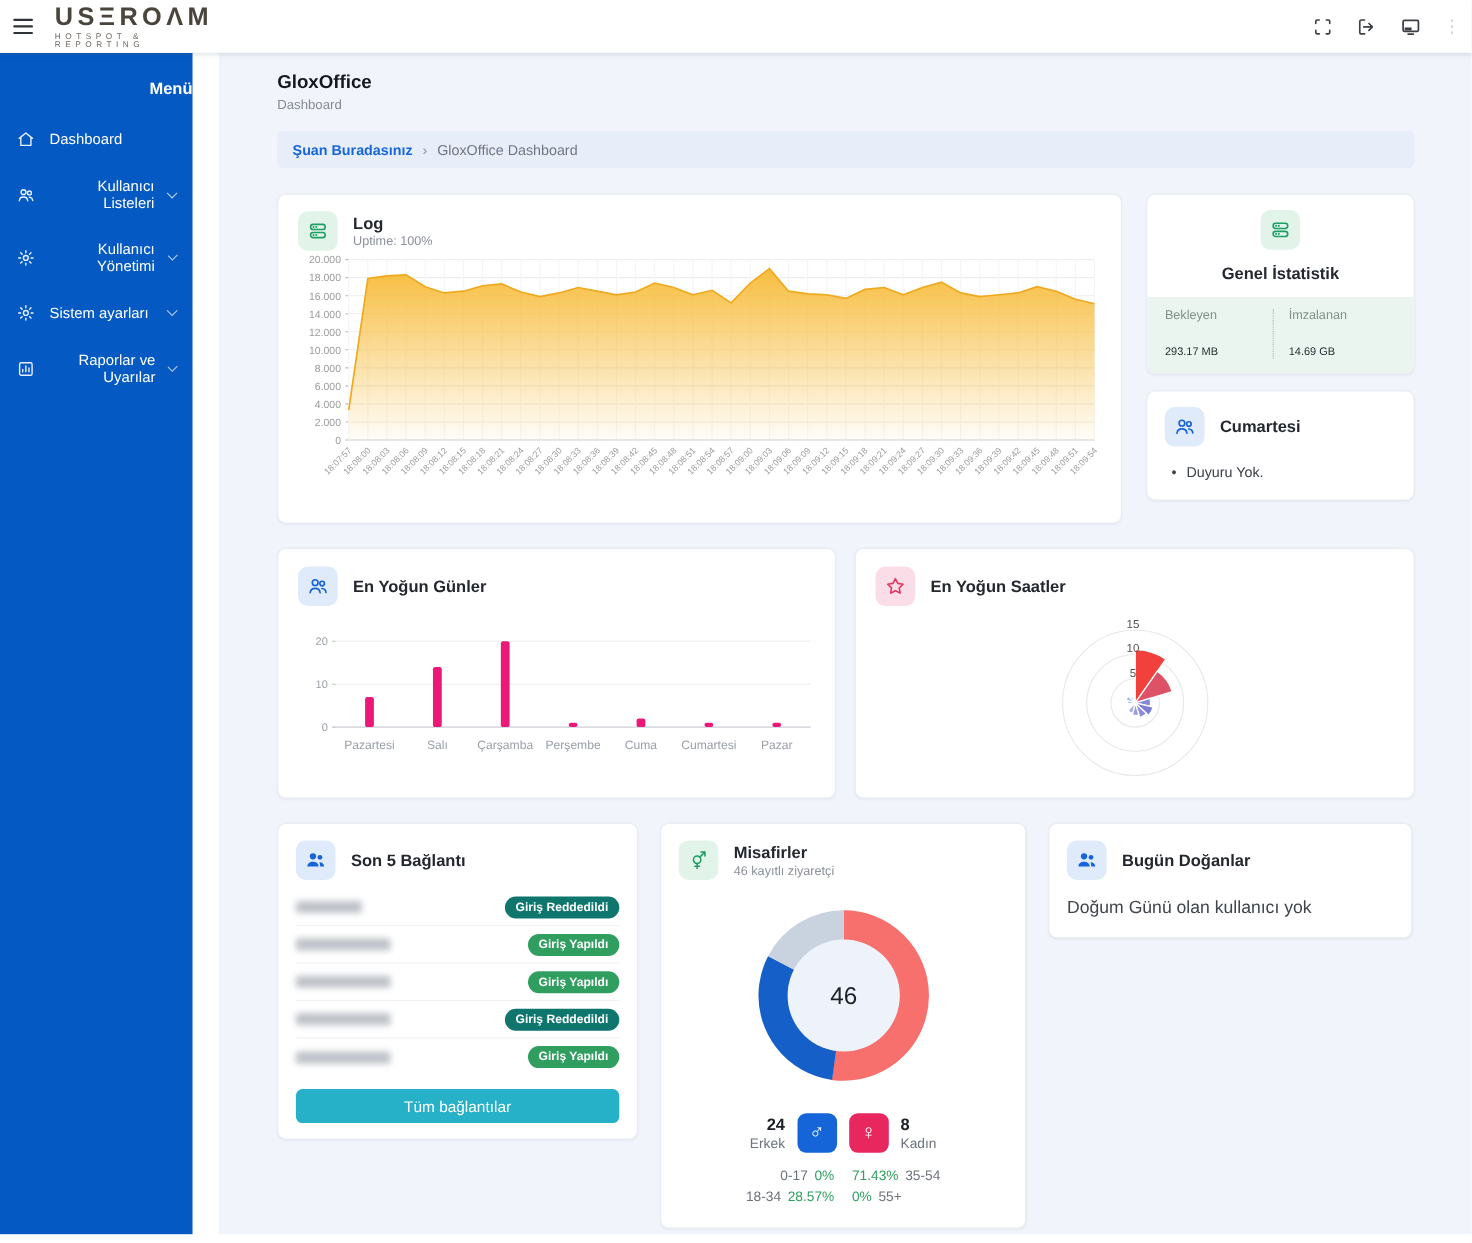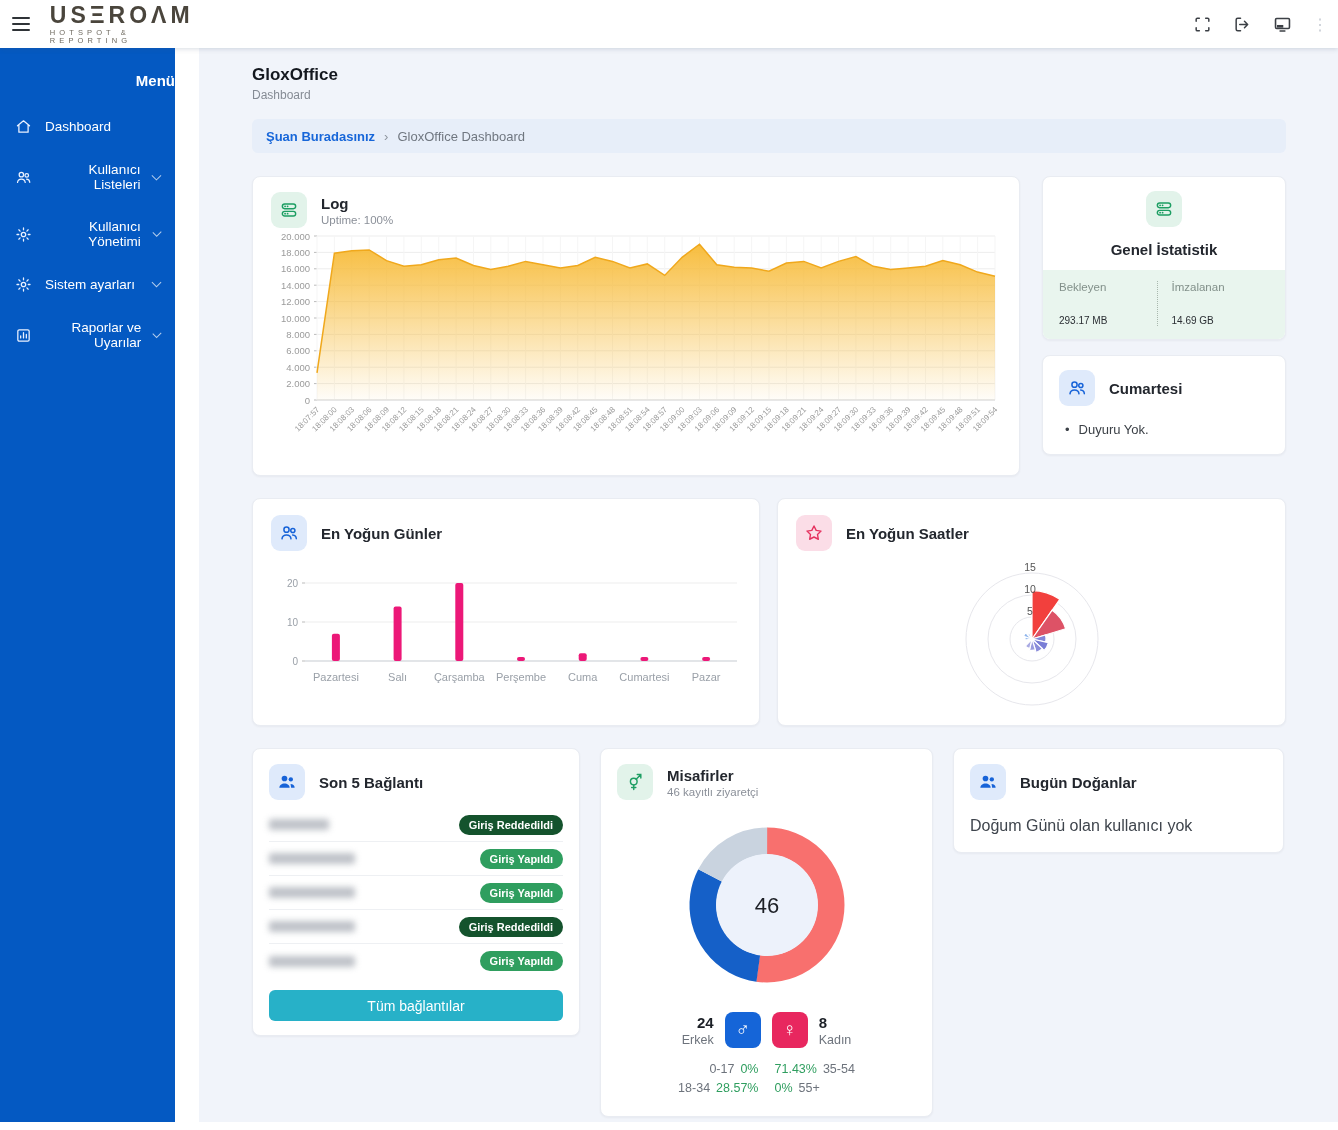--- a/index.html
+++ b/index.html
@@ -69,21 +69,21 @@
   .hours-card{ flex:1; height:228px; padding:16px 18px; }
   .polar-wrap{ display:flex; justify-content:center; margin-top:2px;}
   .row3{ margin-top:22px; display:flex; gap:20px; align-items:flex-start;}
   .conn-card{ width:328px; padding:15px 16px 14px 16px; }
   .conn-rows{ margin-top:8px; }
   .conn-row{ height:34px; display:flex; align-items:center; justify-content:space-between; border-bottom:1px solid #eef0f3;}
   .conn-row:last-child{ border-bottom:none; }
   .blur-name{ height:11px; width:86px; background:#a9aeb6; border-radius:2px; filter:blur(3px); opacity:.75;}
   .conn-row:first-child .blur-name{ width:60px; }
   .badge{ font-size:11px; font-weight:bold; color:#fff; padding:4px 10px; border-radius:11px; }
-  .badge-denied{ background:#14532d; }
+  .badge-denied{ background:#0f766e; }
   .badge-success{ background:#2f9e5f; }
   .conn-btn{ margin-top:12px; width:100%; height:31px; background:#27b1c8; border:none; border-radius:6px;
     color:#fff; font-size:14px; font-family:"Liberation Sans",sans-serif; cursor:pointer; }
   .guests-card{ width:333px; padding:15px 16px 18px 16px; }
   .donut-wrap{ display:flex; justify-content:center; margin-top:20px; }
   .gender-row{ display:flex; justify-content:center; align-items:center; gap:11px; margin-top:22px; }
   .g-count{ font-size:15px; font-weight:bold; color:#1b1f26; }
   .g-label{ font-size:12.5px; color:#6d737c; margin-top:2px;}
   .g-left{ text-align:right; }
   .g-right{ text-align:left; }

